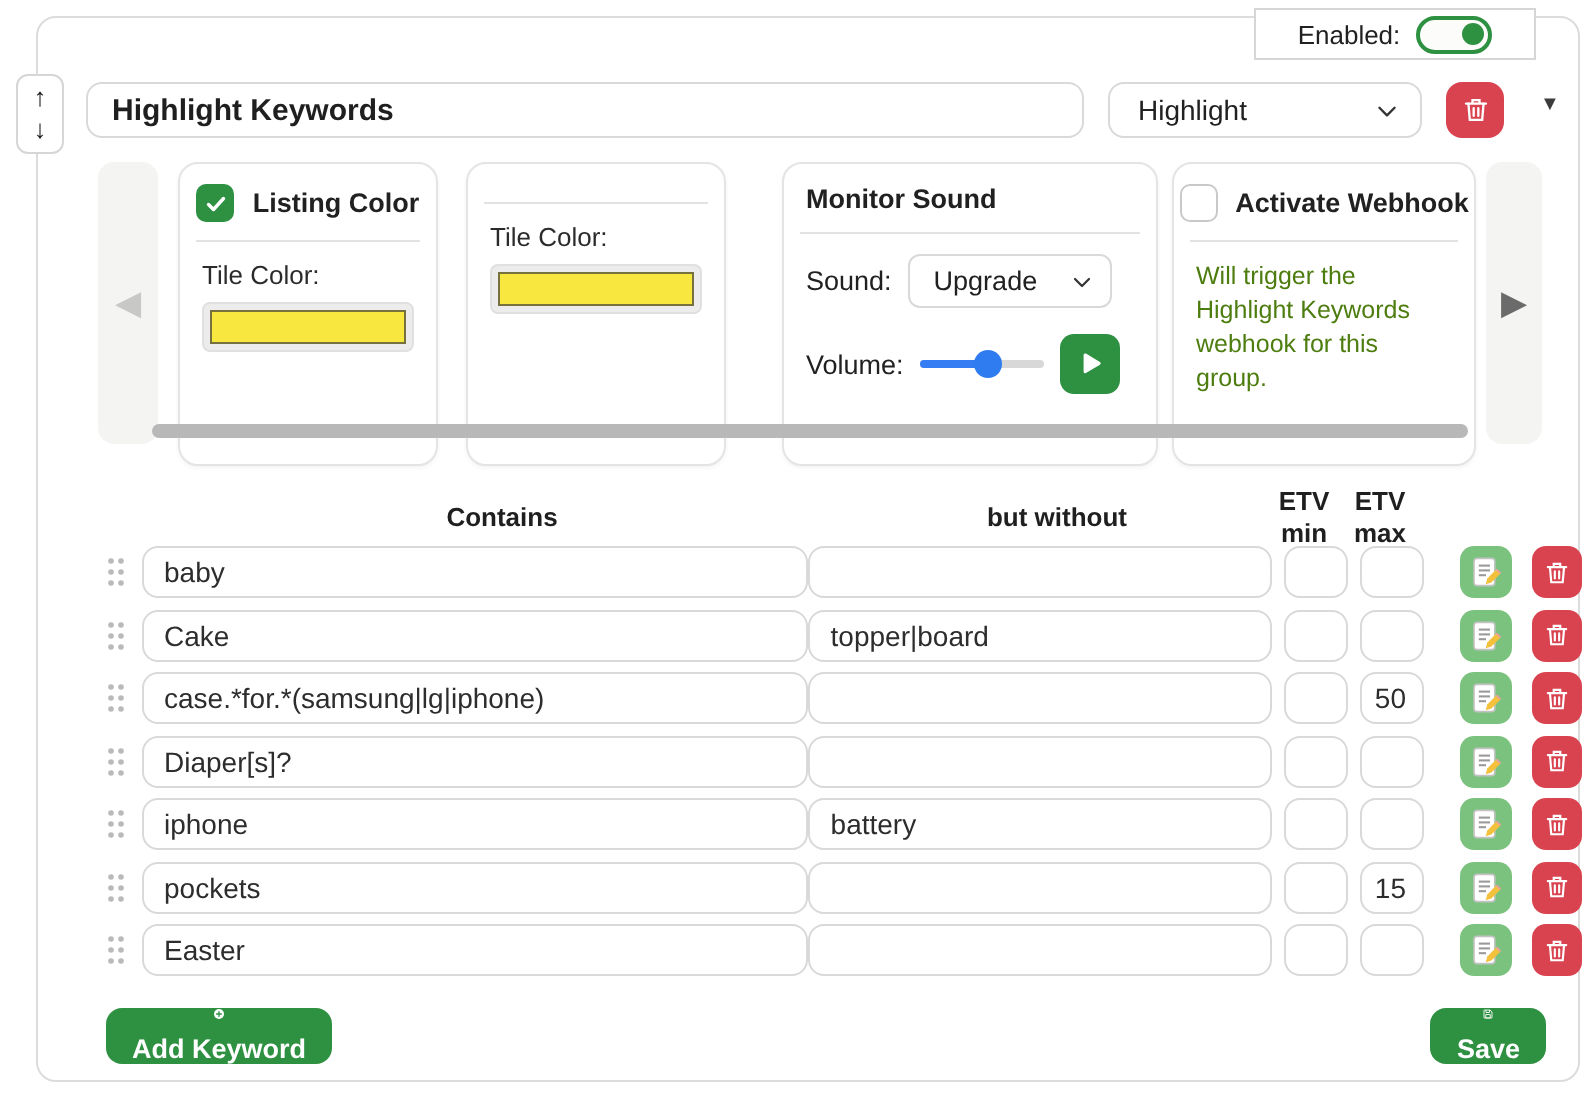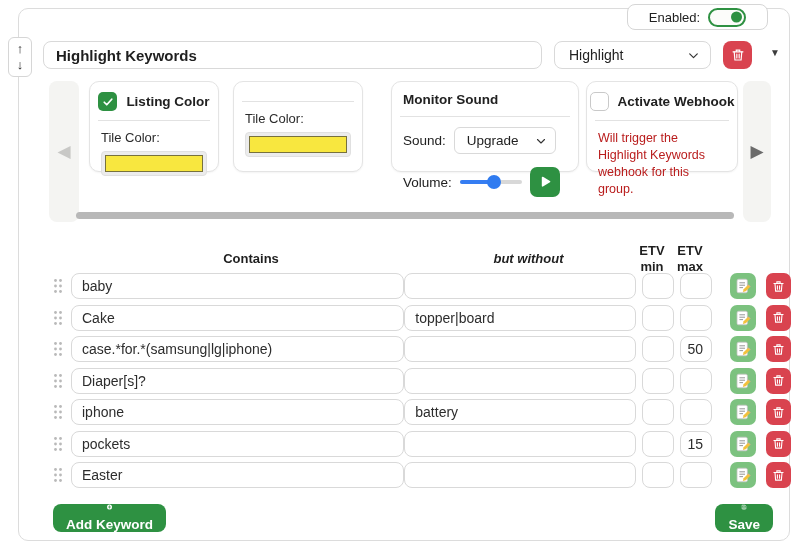--- a/index.html
+++ b/index.html
@@ -5,21 +5,21 @@
   * { box-sizing: border-box; margin: 0; padding: 0; }
   html,body { width: 798px; height: 552px; background:#fff;
     font-family: "Liberation Sans", sans-serif; color:#212121; }
   .stage { position:relative; width:798px; height:552px; overflow:hidden; }
 
   .panel { position:absolute; left:18px; top:8px; width:772px; height:533px;
     background:#fff; border:1px solid #dcdcdc; border-radius:10px; }
 
   
   .enabled-box { position:absolute; left:627px; top:4px; width:141px; height:26px;
-    background:#fff; border:1px solid #d6d6d6; border-radius:8px; z-index:3;
+    background:#fff; border:1px solid #d6d6d6; border-radius:0; z-index:3;
     display:flex; align-items:center; justify-content:center; gap:8px; font-size:13px; }
   .toggle { width:38px; height:19px; border:2px solid #2e9142; border-radius:10px;
     background:#fcfcfa; position:relative; cursor:pointer; }
   .toggle .knob { position:absolute; right:2px; top:50%; transform:translateY(-50%);
     width:11px; height:11px; border-radius:50%; background:#2e9142; }
 
   .reorder-box { position:absolute; left:8px; top:37px; width:24px; height:40px;
     background:#fff; border:1px solid #d6d6d6; border-radius:6px; z-index:3;
     display:flex; flex-direction:column; align-items:center; justify-content:center;
     font-size:13px; font-weight:700; line-height:1.2; color:#1a1a1a; }
@@ -37,21 +37,21 @@
     display:flex; align-items:center; justify-content:center; }
   .collapse-caret { position:absolute; left:748px; top:38px; width:16px; height:16px;
     font-size:10px; color:#3c3c3c; cursor:pointer; text-align:center; }
 
   
   .strip { position:absolute; top:72px; height:141px; background:#f4f4f2; border-radius:8px;
     display:flex; align-items:center; justify-content:center; font-size:17px; cursor:pointer; }
   .strip.left  { left:30px;  width:30px; color:#c8c8c6; }
   .strip.right { left:724px; width:28px; color:#6b6b6b; }
 
-  .card { position:absolute; top:72px; height:91px; background:#fff;
+  .card { position:absolute; top:72px; height:152px; background:#fff;
     border:1px solid #e4e4e4; border-radius:10px; box-shadow:0 1px 2px rgba(0,0,0,.05);
     padding:10px 11px; }
   .card.c1 { left:70px;  width:130px; }
   .card.c2 { left:214px; width:130px; }
   .card.c3 { left:372px; width:188px; }
   .card.c4 { left:567px; width:152px; }
   .card-head { display:flex; align-items:center; justify-content:center; gap:9px; }
   .card.c3 .card-head { justify-content:flex-start; }
   .card-title { font-size:13.5px; font-weight:700; white-space:nowrap; }
   .checkbox { width:19px; height:19px; border-radius:5px; flex:0 0 auto; cursor:pointer;
@@ -69,31 +69,31 @@
     font-size:13.5px; cursor:pointer; background:#fff; }
   .vol-row { display:flex; align-items:center; gap:8px; margin-top:13px; font-size:13.5px; }
   .slider { position:relative; width:62px; height:14px; cursor:pointer; flex:0 0 auto; }
   .slider .track { position:absolute; top:5px; left:0; width:100%; height:4px;
     background:#d8d8d8; border-radius:2px; }
   .slider .fill  { position:absolute; top:5px; left:0; height:4px; background:#357df2; border-radius:2px; }
   .slider .thumb { position:absolute; top:0; width:14px; height:14px; border-radius:50%;
     background:#2f7bf0; transform:translateX(-50%); }
   .play-btn { width:30px; height:30px; border:none; border-radius:7px; background:#2e9142;
     display:flex; align-items:center; justify-content:center; cursor:pointer; flex:0 0 auto; }
-  .webhook-desc { font-size:12.5px; color:#b91c1c; margin-top:9px; line-height:1.35; }
+  .webhook-desc { font-size:12.5px; color:#4d7c0f; margin-top:9px; line-height:1.35; }
 
   .hscroll { position:absolute; left:57px; top:203px; width:658px; height:7px;
     background:#b8b8b8; border-radius:4px; cursor:pointer; }
 
   
   .thead { position:absolute; top:230px; left:11px; width:772px; height:34px;
     font-size:13px; font-weight:700; color:#1f1f1f; }
   .th { position:absolute; text-align:center; line-height:1.2; }
   .th.contains { left:50px; width:342px; top:12px; }
-  .th.without  { left:397px; width:203px; top:12px;font-style:italic; }
+  .th.without  { left:397px; width:203px; top:12px; }
   .th.etvmin   { left:604px; width:36px; top:4px; }
   .th.etvmax   { left:642px; width:36px; top:4px; }
 
   .rows { position:absolute; top:264px; left:0; width:772px; }
   .krow { display:flex; align-items:center; height:26px; margin-bottom:5.5px; }
   .drag { width:10px; margin-left:34px; margin-right:8px; display:flex; cursor:grab; }
   .inp { height:26px; border:1px solid #d9d9d9; border-radius:8px; font-size:14px;
     color:#2d2d2d; padding:0 10px; font-family:"Liberation Sans",sans-serif; background:#fff; }
   .inp.contains { width:342px; }
   .inp.without  { width:238px; }

